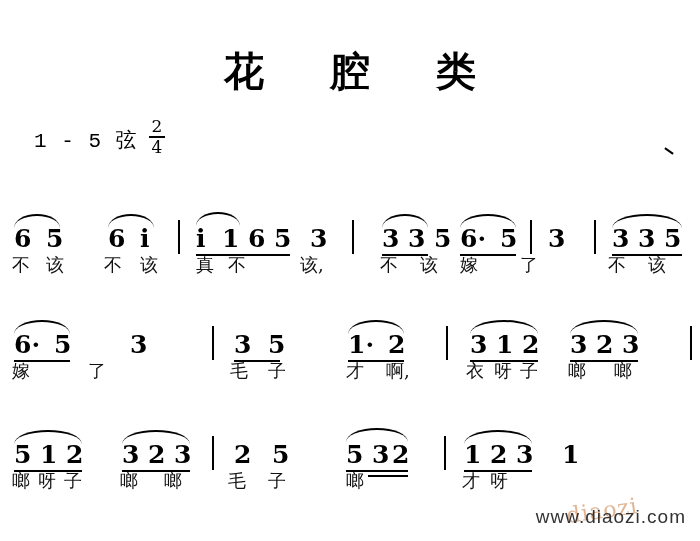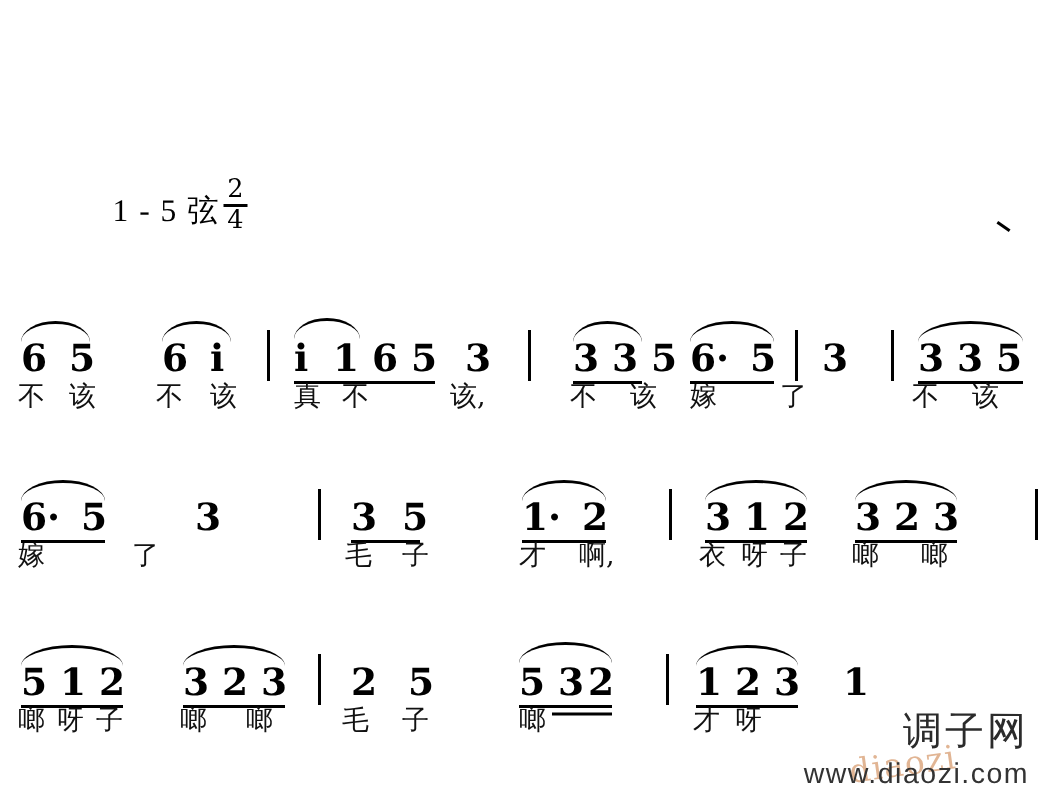--- a/index.html
+++ b/index.html
@@ -54,24 +54,23 @@
     letter-spacing: 28px;
     text-indent: 28px;
     color: #000;
   }
   
   .keysig {
     position: absolute;
     left: 34px;
     top: 126px;
     font-size: 21px;
-    font-family: Liberation Serif, serif;
+    font-family: Liberation Mono, monospace;
     white-space: nowrap;
     letter-spacing: 1px;
-    margin-left: 41px;
   }
   .meter {
     position: absolute;
     left: 146px;
     top: 118px;
     width: 22px;
     text-align: center;
     font-size: 17px;
     font-family: "DejaVu Serif", serif;
     line-height: 1.0;
@@ -197,20 +196,21 @@
     background: #000;
     transform: rotate(35deg);
   }
 </style>
 </head>
 <body>
 
 <div class="sheet">
 
 
+  <div class="main-title">花 腔 类</div>
 
 
   <div class="keysig">1 - 5 弦</div>
 
   <div class="meter">
     <span class="num">2</span>
     <span class="bar"></span>
     <span class="den">4</span>
   </div>
 
@@ -360,17 +360,16 @@
       <div class="lyric" style="left:120px;">啷</div>
       <div class="lyric" style="left:164px;">啷</div>
       <div class="lyric" style="left:228px;">毛</div>
       <div class="lyric" style="left:268px;">子</div>
       <div class="lyric" style="left:346px;">啷</div>
       <div class="lyric" style="left:462px;">才</div>
       <div class="lyric" style="left:490px;">呀</div>
     </div>
   </div>
 
-  <div class="site-name">调子网</div>
   <div class="wm-stamp">diaozi</div>
   <div class="site-url">www.diaozi.com</div>
 
 </div>
 
 </body></html>

